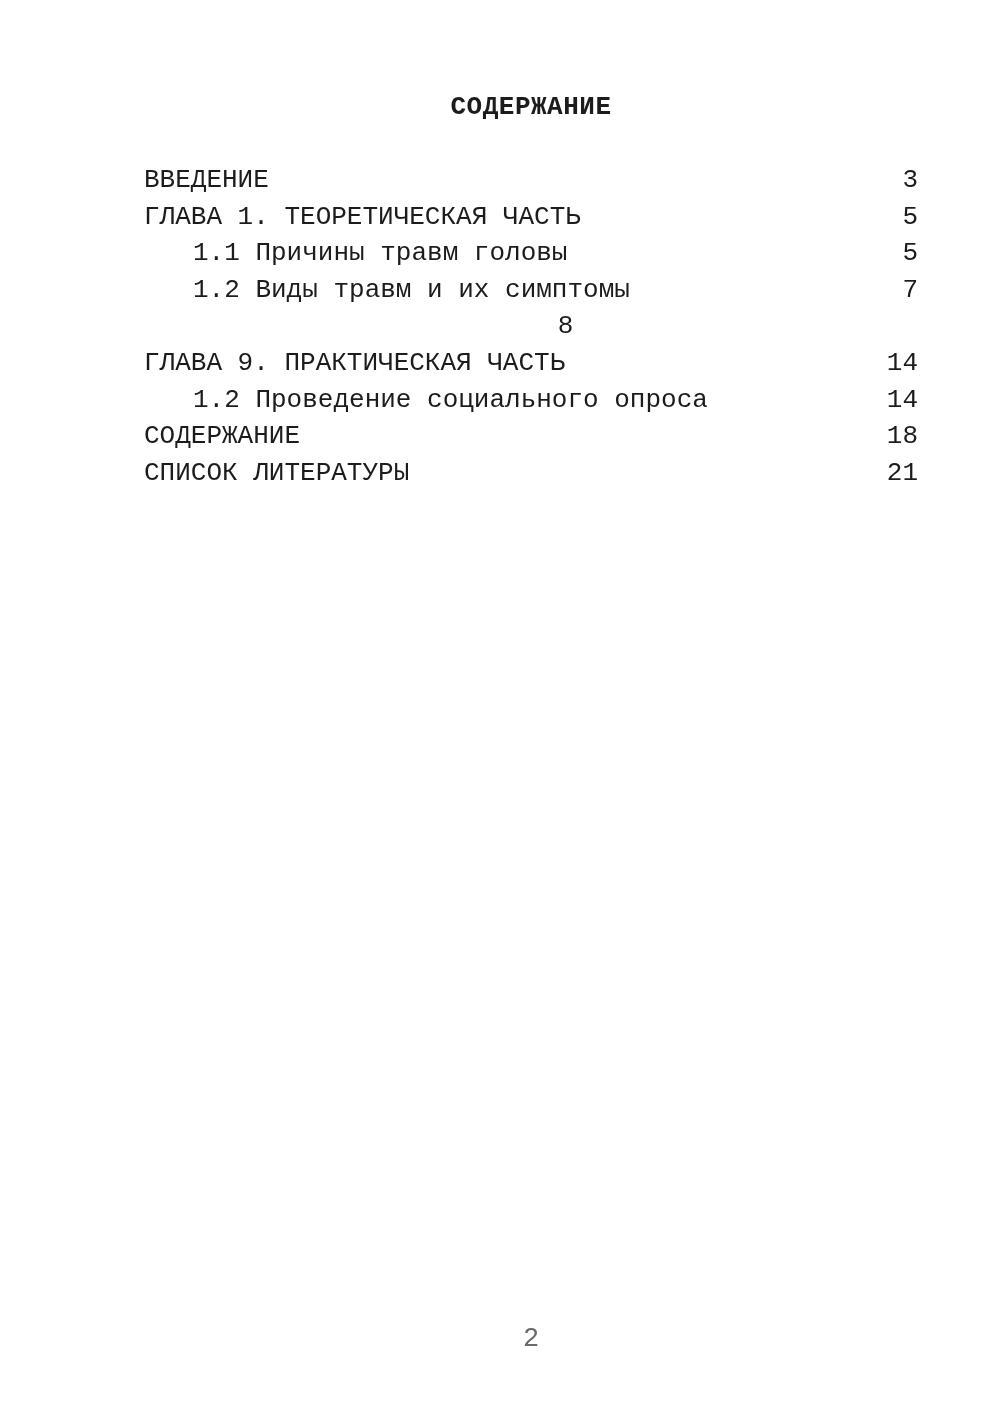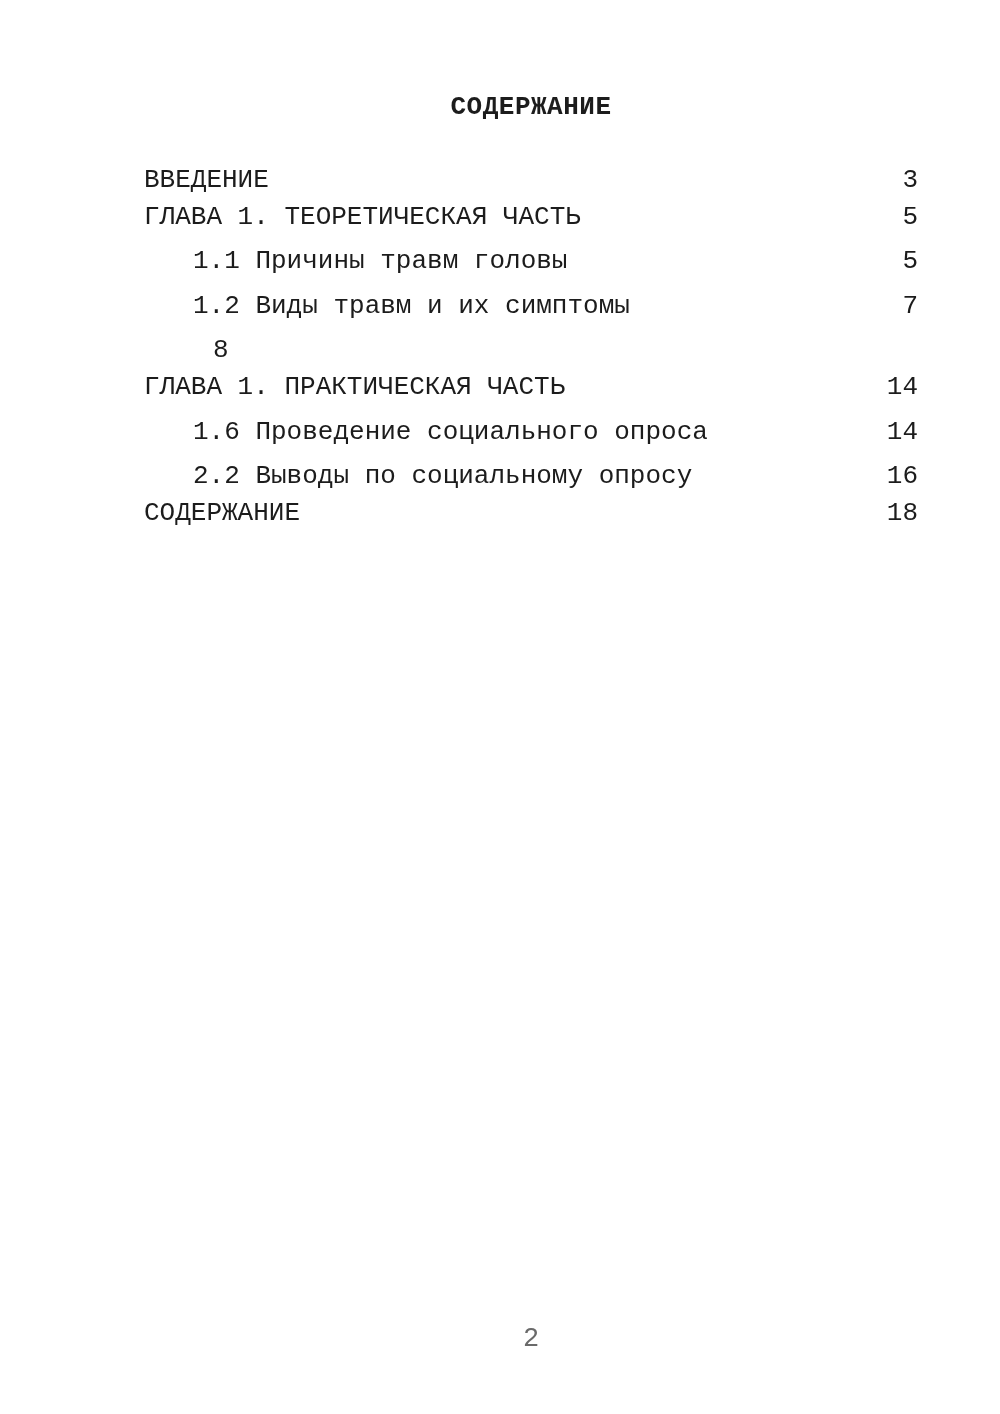--- a/index.html
+++ b/index.html
@@ -29,28 +29,27 @@
     letter-spacing: 0.5px;
   }
   .toc {
     position: absolute;
     left: 144px;
     width: 774px;
     top: 162px;
   }
   .toc-row {
     display: flex;
-    justify-content: flex-start;
+    justify-content: center;
     align-items: baseline;
     line-height: 36.6px;
     white-space: nowrap;
   }
   .toc-row.sub {
     padding-left: 49px;
-    margin-top: 8px;
   }
   .toc-label {
     flex: 1 1 auto;
     overflow: hidden;
   }
   .toc-page {
     flex: 0 0 auto;
     text-align: right;
     padding-left: 20px;
   }
@@ -93,37 +92,37 @@
       <span class="toc-label">1.2 Виды травм и их симптомы</span>
       <span class="toc-page">7</span>
     </div>
 
 
     <div class="toc-row sub">
       <span class="toc-page">8</span>
     </div>
 
     <div class="toc-row">
-      <span class="toc-label">ГЛАВА 1. ПРАКТИЧЕСКАЯ ЧАСТЬ</span>
+      <span class="toc-label">ГЛАВА 9. ПРАКТИЧЕСКАЯ ЧАСТЬ</span>
       <span class="toc-page">14</span>
     </div>
 
     <div class="toc-row sub">
-      <span class="toc-label">1.6 Проведение социального опроса</span>
+      <span class="toc-label">1.2 Проведение социального опроса</span>
       <span class="toc-page">14</span>
     </div>
 
-    <div class="toc-row sub">
-      <span class="toc-label">2.2 Выводы по социальному опросу</span>
-      <span class="toc-page">16</span>
-    </div>
 
     <div class="toc-row">
       <span class="toc-label">СОДЕРЖАНИЕ</span>
       <span class="toc-page">18</span>
     </div>
 
+    <div class="toc-row">
+      <span class="toc-label">СПИСОК ЛИТЕРАТУРЫ</span>
+      <span class="toc-page">21</span>
+    </div>
 
   </div>
 
   <div class="footer-num">2</div>
 
 </div>
 
 </body></html>

